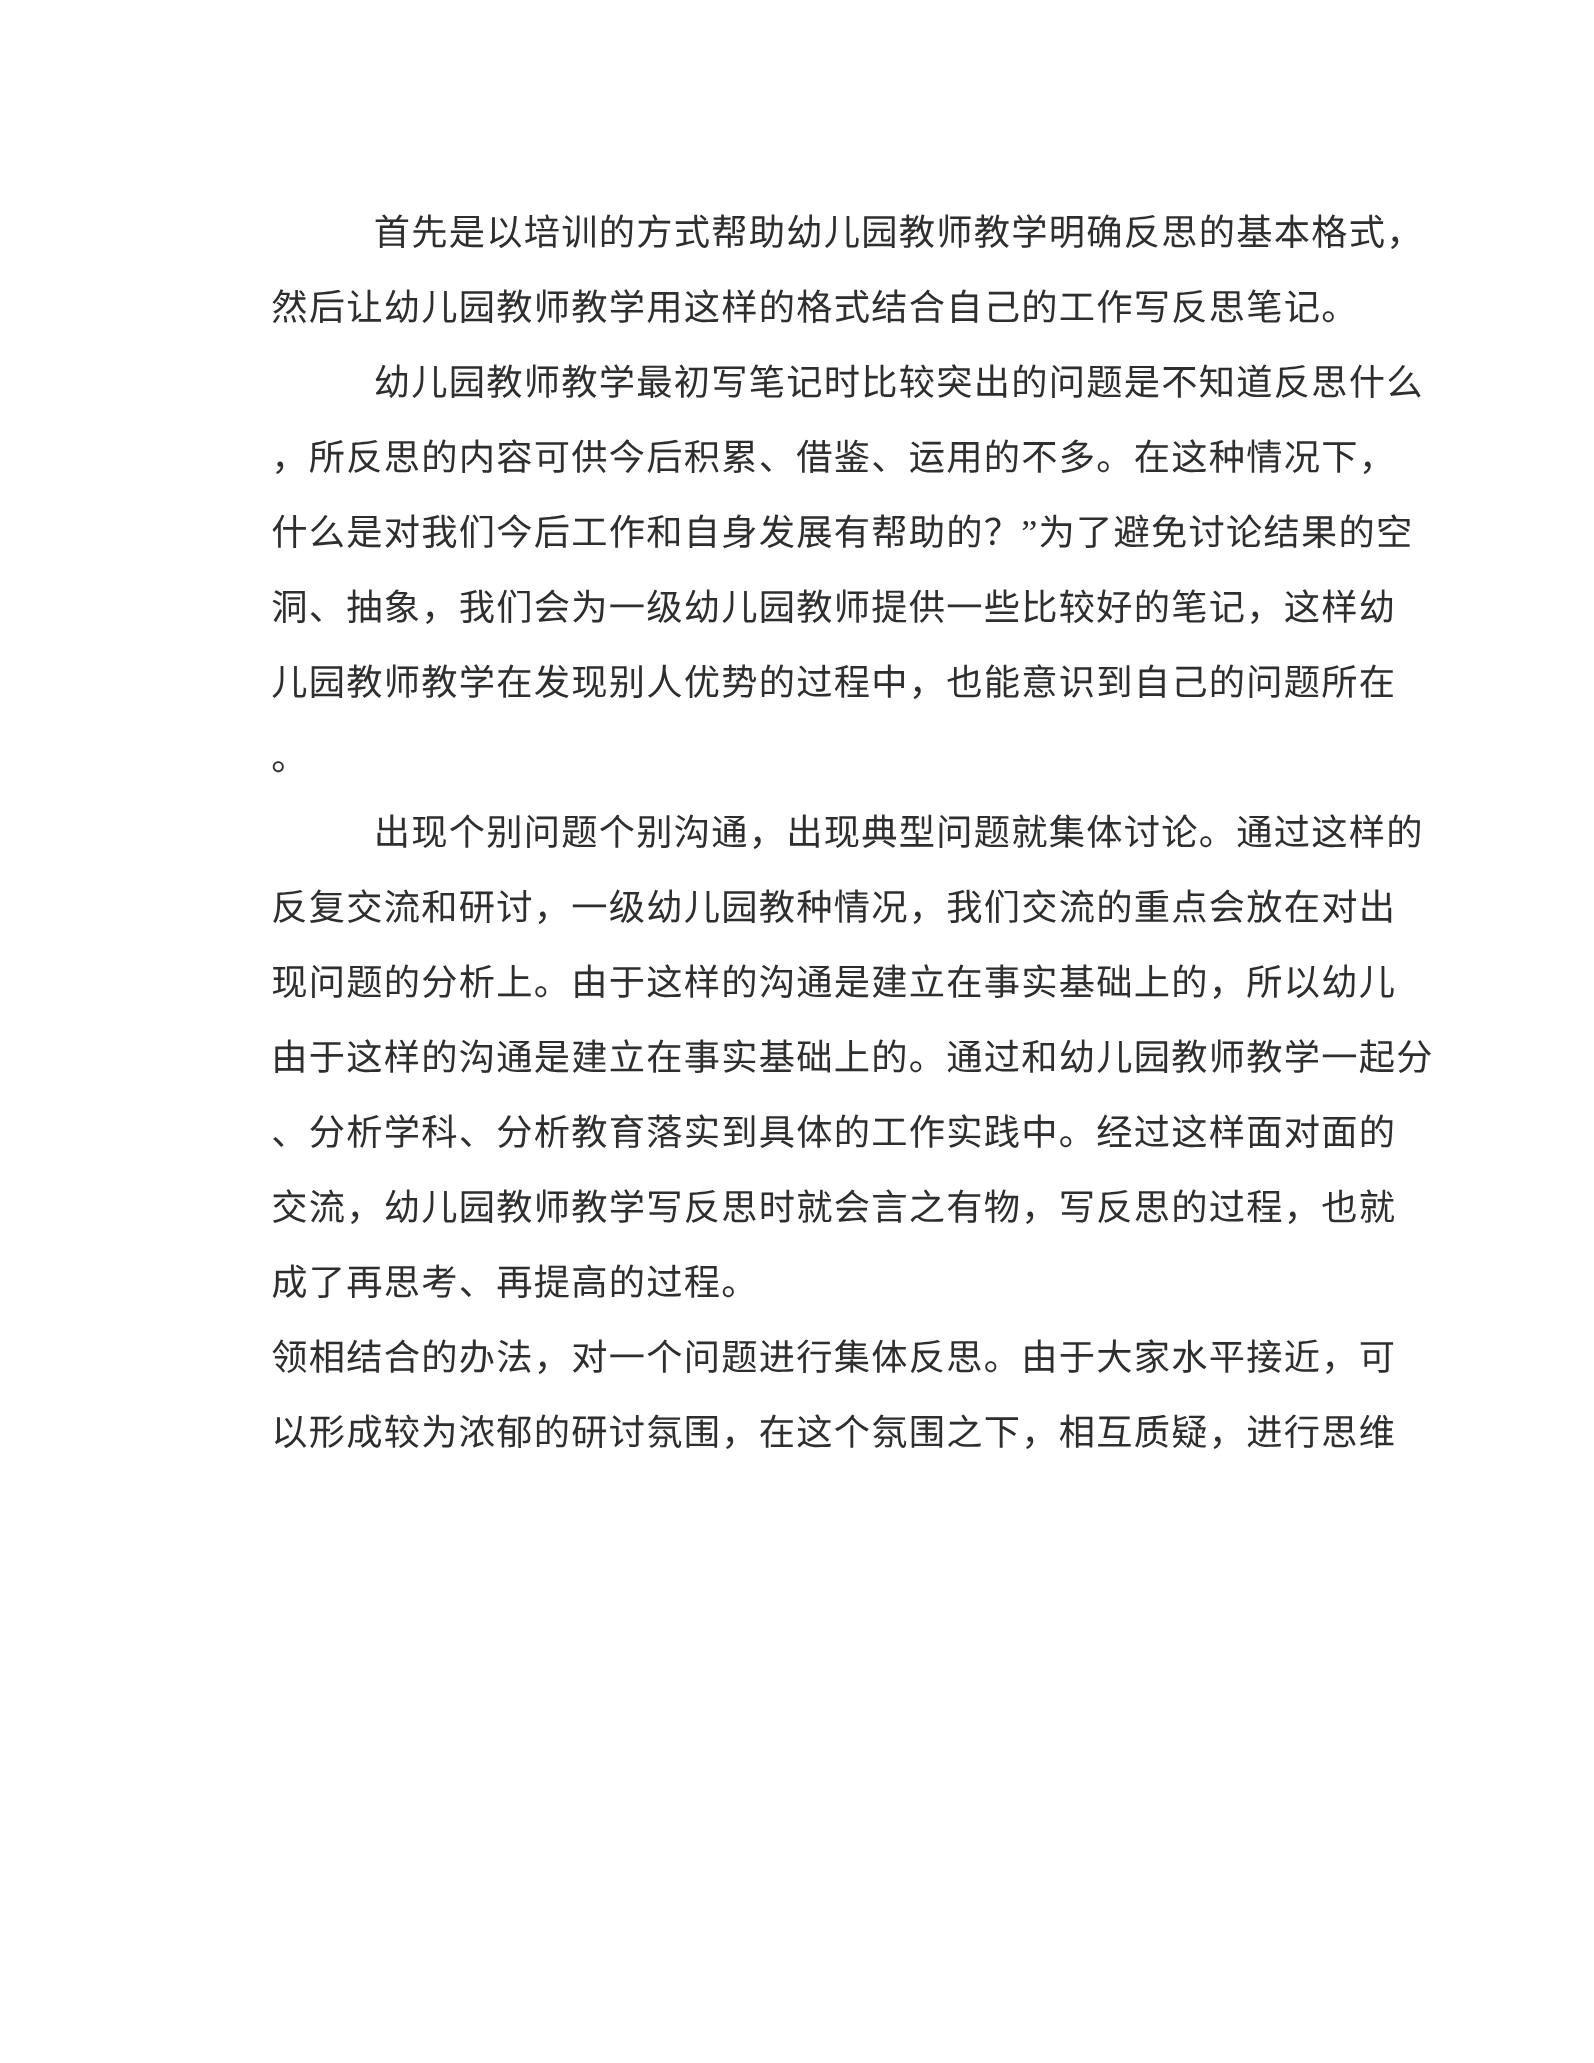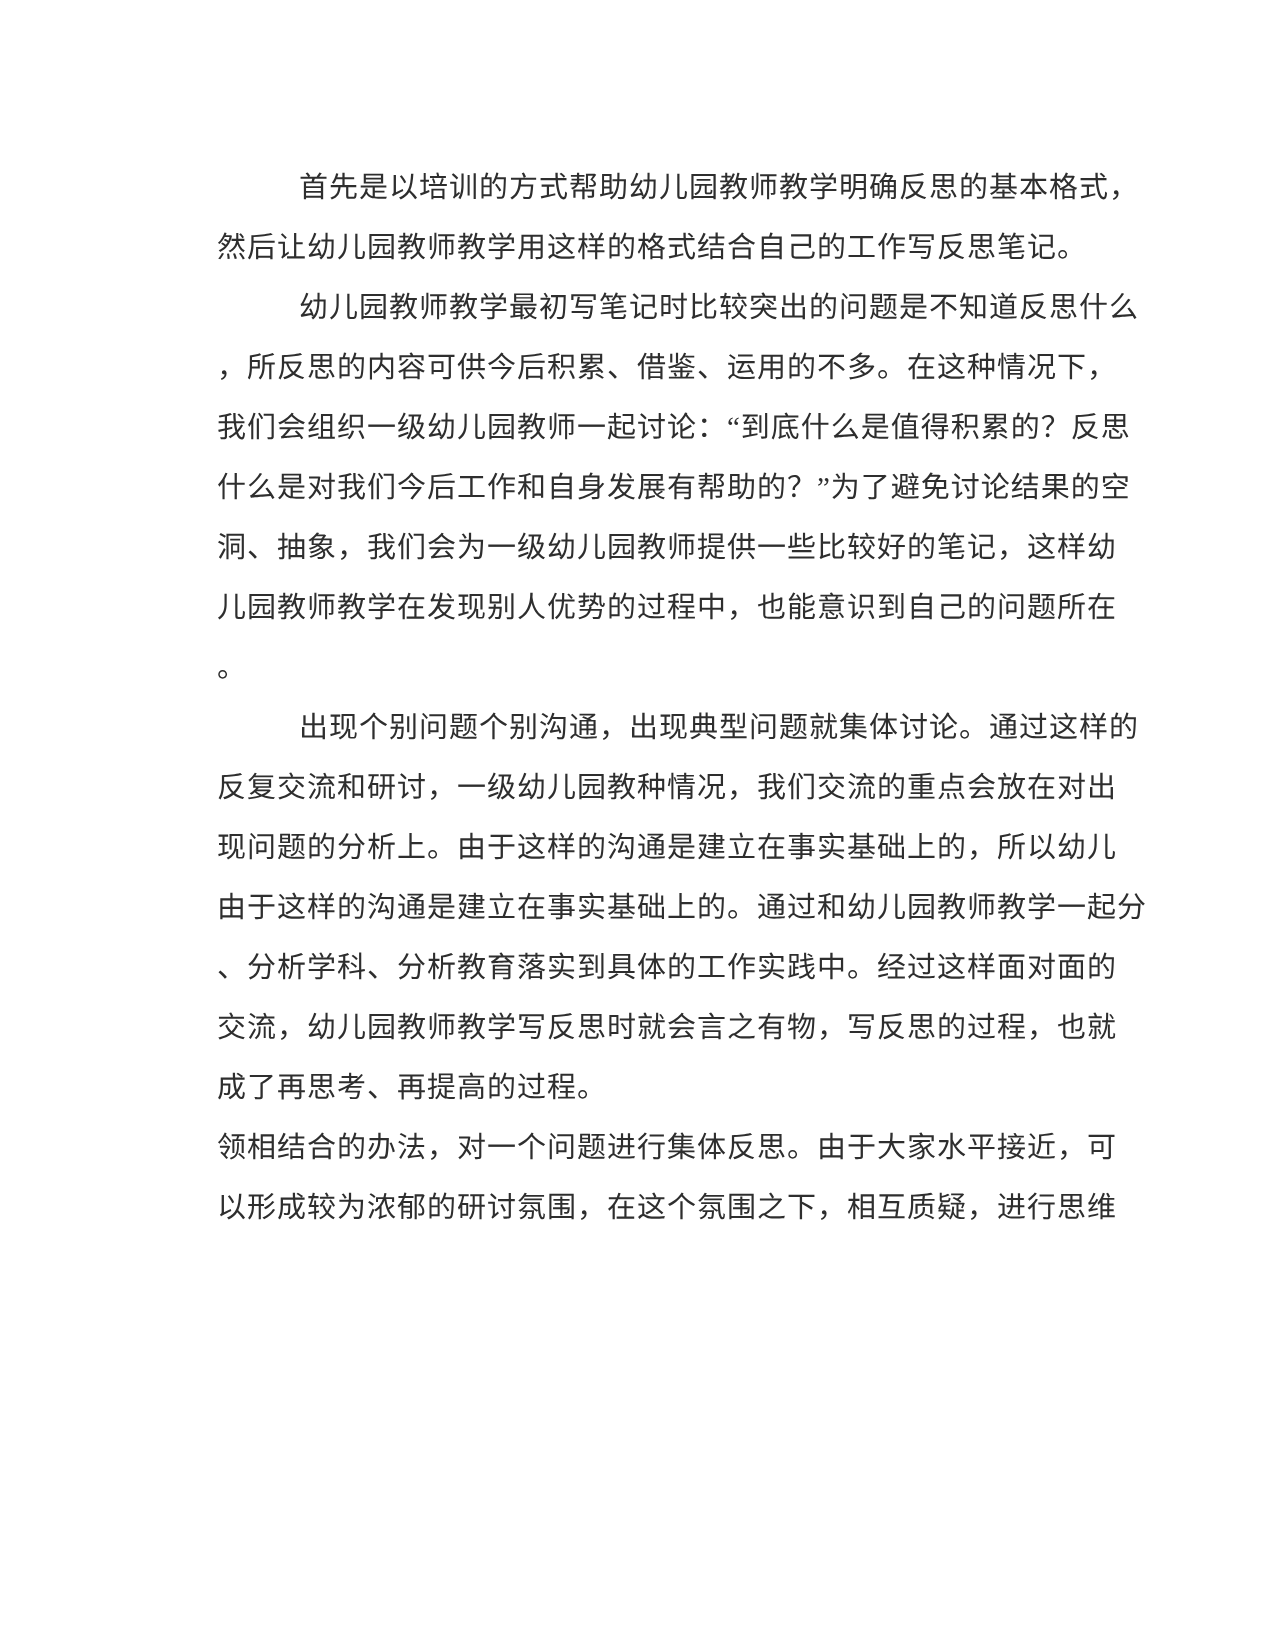--- a/index.html
+++ b/index.html
@@ -33,21 +33,20 @@
   }
 </style>
 </head>
 <body>
 
 <div class="page">
   <div class="line indent">首先是以培训的方式帮助幼儿园教师教学明确反思的基本格式，</div>
   <div class="line">然后让幼儿园教师教学用这样的格式结合自己的工作写反思笔记。</div>
   <div class="line indent">幼儿园教师教学最初写笔记时比较突出的问题是不知道反思什么</div>
   <div class="line">，所反思的内容可供今后积累、借鉴、运用的不多。在这种情况下，</div>
-  <div class="line">我们会组织一级幼儿园教师一起讨论：“到底什么是值得积累的？反思</div>
   <div class="line">什么是对我们今后工作和自身发展有帮助的？”为了避免讨论结果的空</div>
   <div class="line">洞、抽象，我们会为一级幼儿园教师提供一些比较好的笔记，这样幼</div>
   <div class="line">儿园教师教学在发现别人优势的过程中，也能意识到自己的问题所在</div>
   <div class="line">。</div>
   <div class="line indent">出现个别问题个别沟通，出现典型问题就集体讨论。通过这样的</div>
   <div class="line">反复交流和研讨，一级幼儿园教种情况，我们交流的重点会放在对出</div>
   <div class="line">现问题的分析上。由于这样的沟通是建立在事实基础上的，所以幼儿</div>
   <div class="line">由于这样的沟通是建立在事实基础上的。通过和幼儿园教师教学一起分</div>
   <div class="line">、分析学科、分析教育落实到具体的工作实践中。经过这样面对面的</div>
   <div class="line">交流，幼儿园教师教学写反思时就会言之有物，写反思的过程，也就</div>

